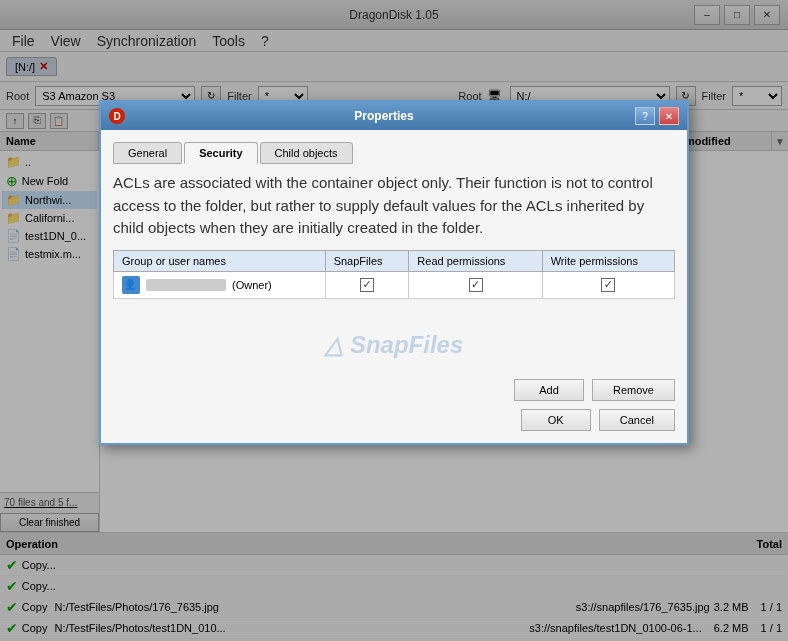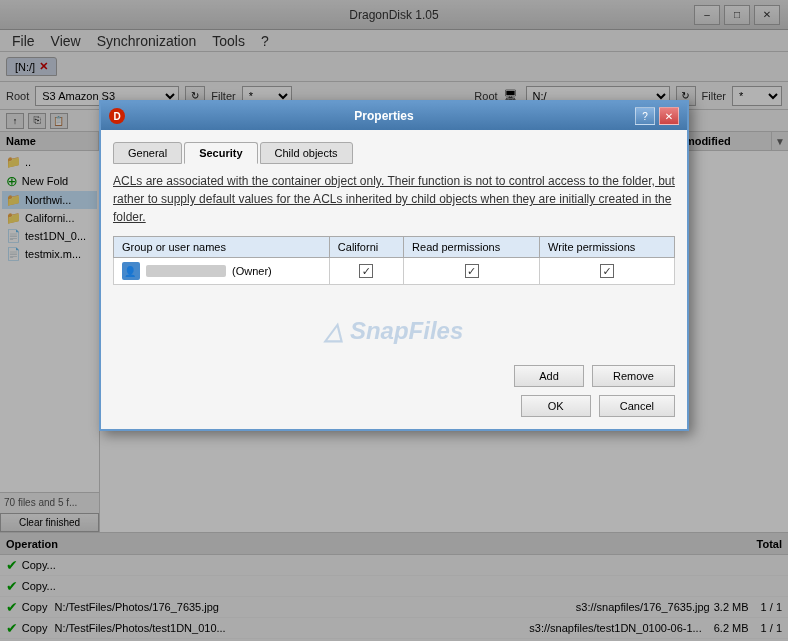--- a/index.html
+++ b/index.html
@@ -102,21 +102,21 @@
       gap: 6px;
     }
     .path-label { font-size: 11px; color: #333; }
     .path-select {
       height: 20px;
       border: 1px solid #aaa;
       background: white;
       font-size: 11px;
       padding: 0 2px;
     }
-    .path-select-wide { width: 144px; }
+    .path-select-wide { width: 160px; }
     .path-select-narrow { width: 50px; }
     .icon-btn {
       width: 20px;
       height: 20px;
       border: 1px solid #aaa;
       background: linear-gradient(to bottom, #f5f5f5, #e0e0e0);
       cursor: pointer;
       display: flex;
       align-items: center;
       justify-content: center;
@@ -291,25 +291,24 @@
       border-radius: 3px 3px 0 0;
     }
     .modal-tab.active {
       background: #f5f5f5;
       border-bottom-color: #f5f5f5;
       font-weight: bold;
     }
 
     
     .acl-desc {
-      font-size: 12px;
+      font-size: 15px;
       color: #333;
       margin-bottom: 10px;
       line-height: 1.5;
-      text-decoration: underline;
     }
 
     
     .perm-table {
       width: 100%;
       border-collapse: collapse;
       font-size: 11px;
       margin-bottom: 12px;
     }
     .perm-table th {
@@ -395,20 +394,21 @@
       cursor: pointer;
       min-width: 70px;
     }
 
     
     .left-action {
       position: absolute;
       bottom: 0;
       left: 0;
       right: 0;
+      text-decoration: underline;
     }
     .left-status {
       padding: 3px 4px;
       font-size: 10px;
       color: #555;
       border-top: 1px solid #ccc;
       background: #f0f0f0;
       line-height: 1.4;
     }
     .left-clear-btn {
@@ -599,21 +599,21 @@
         <div class="modal-tab active">Security</div>
         <div class="modal-tab">Child objects</div>
       </div>
 
       <p class="acl-desc">ACLs are associated with the container object only. Their function is not to control access to the folder, but rather to supply default values for the ACLs inherited by child objects when they are initially created in the folder.</p>
 
       <table class="perm-table">
         <thead>
           <tr>
             <th>Group or user names</th>
-            <th>Californi</th>
+            <th>SnapFiles</th>
             <th>Read permissions</th>
             <th>Write permissions</th>
           </tr>
         </thead>
         <tbody>
           <tr>
             <td>
               <div class="user-cell">
                 <div class="user-avatar">👤</div>
                 <div class="user-name-blurred"></div>

